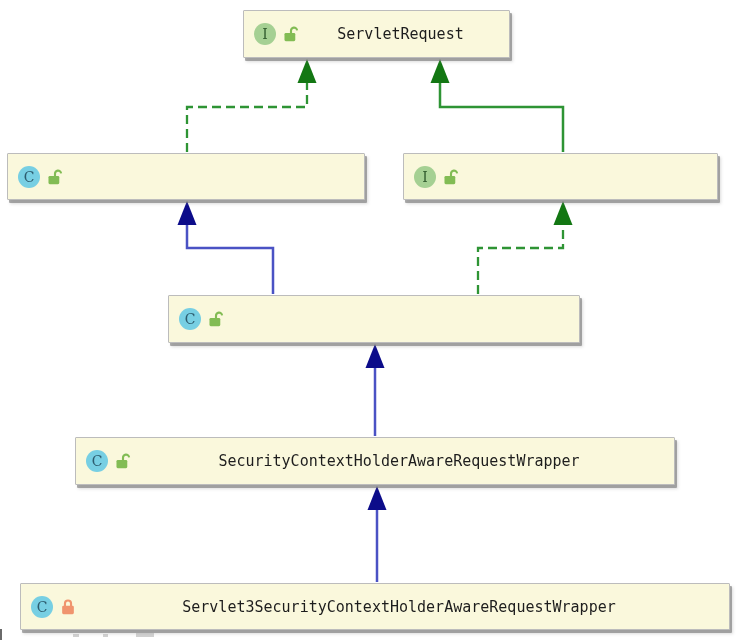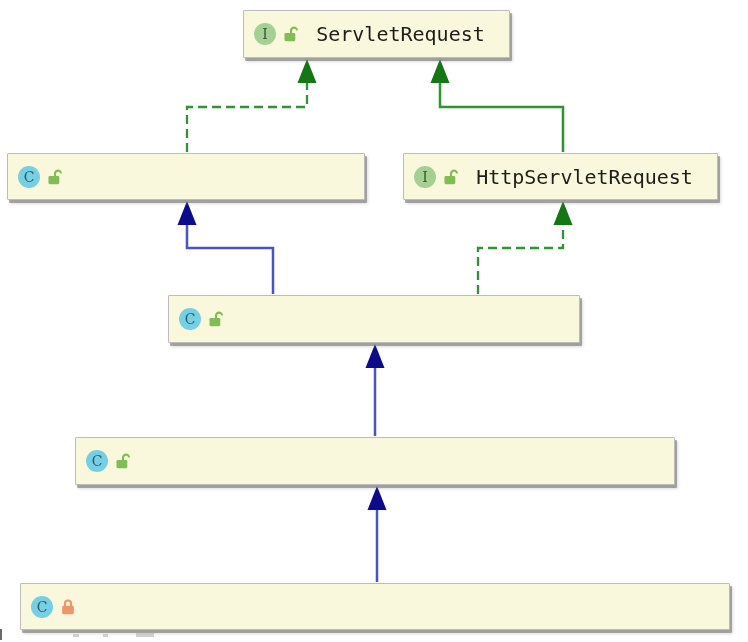--- a/index.html
+++ b/index.html
@@ -41,21 +41,21 @@
   .badge.iface { background: #a5d093; color: #2f5a2d; }
   .badge.cls   { background: #77cfe3; color: #2d5c6e; }
   .lock {
     width: 18px; height: 18px;
     margin-left: 6px;
     flex: 0 0 auto;
     display: flex; align-items: center; justify-content: center;
   }
   .label {
     margin: 0 auto;
-    font-size: 20px;
+    font-size: 15px;
     color: #1d1d1d;
     white-space: nowrap;
     letter-spacing: 0px;
   }
   .watermark {
     position: absolute;
     top: 610px; right: 2px;
     font-family: "Liberation Sans", sans-serif;
     font-size: 19px;
     color: rgba(178,178,178,0.95);
@@ -132,21 +132,20 @@
   <div class="node" style="left:403px; top:153px; width:315px; height:47px;">
     <span class="badge iface">
         <span>I</span>
       </span>
     <span class="lock">
       <svg viewBox="0 0 16 16" width="18" height="18">
           <path d="M8 7.4 V5.3 a2.7 2.7 0 0 1 5.4 -0.6" fill="none" stroke="#82bc54" stroke-width="1.9"></path>
           <rect x="2.2" y="7" width="9.6" height="7.4" rx="1.2" fill="#82bc54"></rect>
         </svg>
     </span>
-    <span class="label">HttpServletRequest</span>
   </div>
 
   <div class="node" style="left:168px; top:295px; width:412px; height:48px;">
     <span class="badge cls">
         <span>C</span>
       </span>
     <span class="lock">
       <svg viewBox="0 0 16 16" width="18" height="18">
           <path d="M8 7.4 V5.3 a2.7 2.7 0 0 1 5.4 -0.6" fill="none" stroke="#82bc54" stroke-width="1.9"></path>
           <rect x="2.2" y="7" width="9.6" height="7.4" rx="1.2" fill="#82bc54"></rect>
@@ -157,32 +156,34 @@
   <div class="node" style="left:75px; top:437px; width:600px; height:48px;">
     <span class="badge cls">
         <span>C</span>
       </span>
     <span class="lock">
       <svg viewBox="0 0 16 16" width="18" height="18">
           <path d="M8 7.4 V5.3 a2.7 2.7 0 0 1 5.4 -0.6" fill="none" stroke="#82bc54" stroke-width="1.9"></path>
           <rect x="2.2" y="7" width="9.6" height="7.4" rx="1.2" fill="#82bc54"></rect>
         </svg>
     </span>
+    <span class="label">SecurityContextHolderAwareRequestWrapper</span>
   </div>
 
   <div class="node" style="left:20px; top:583px; width:710px; height:47px;">
     <span class="badge cls">
         <span>C</span>
       </span>
     <span class="lock">
       <svg viewBox="0 0 16 16" width="18" height="18">
           <path d="M5.3 7.2 V4.9 a2.7 2.7 0 0 1 5.4 0 V7.2" fill="none" stroke="#f0946e" stroke-width="1.9"></path>
           <rect x="2.8" y="6.9" width="10.4" height="7.5" rx="1.2" fill="#f0946e"></rect>
         </svg>
     </span>
+    <span class="label">Servlet3SecurityContextHolderAwareRequestWrapper</span>
   </div>
 
 
   <div class="edge-tick"></div>
   <div class="artifact" style="left:73px; top:634px; width:6px; height:3px;"></div>
   <div class="artifact" style="left:103px; top:634px; width:5px; height:3px;"></div>
   <div class="artifact" style="left:136px; top:633px; width:18px; height:4px;"></div>
 
 </div>
 

